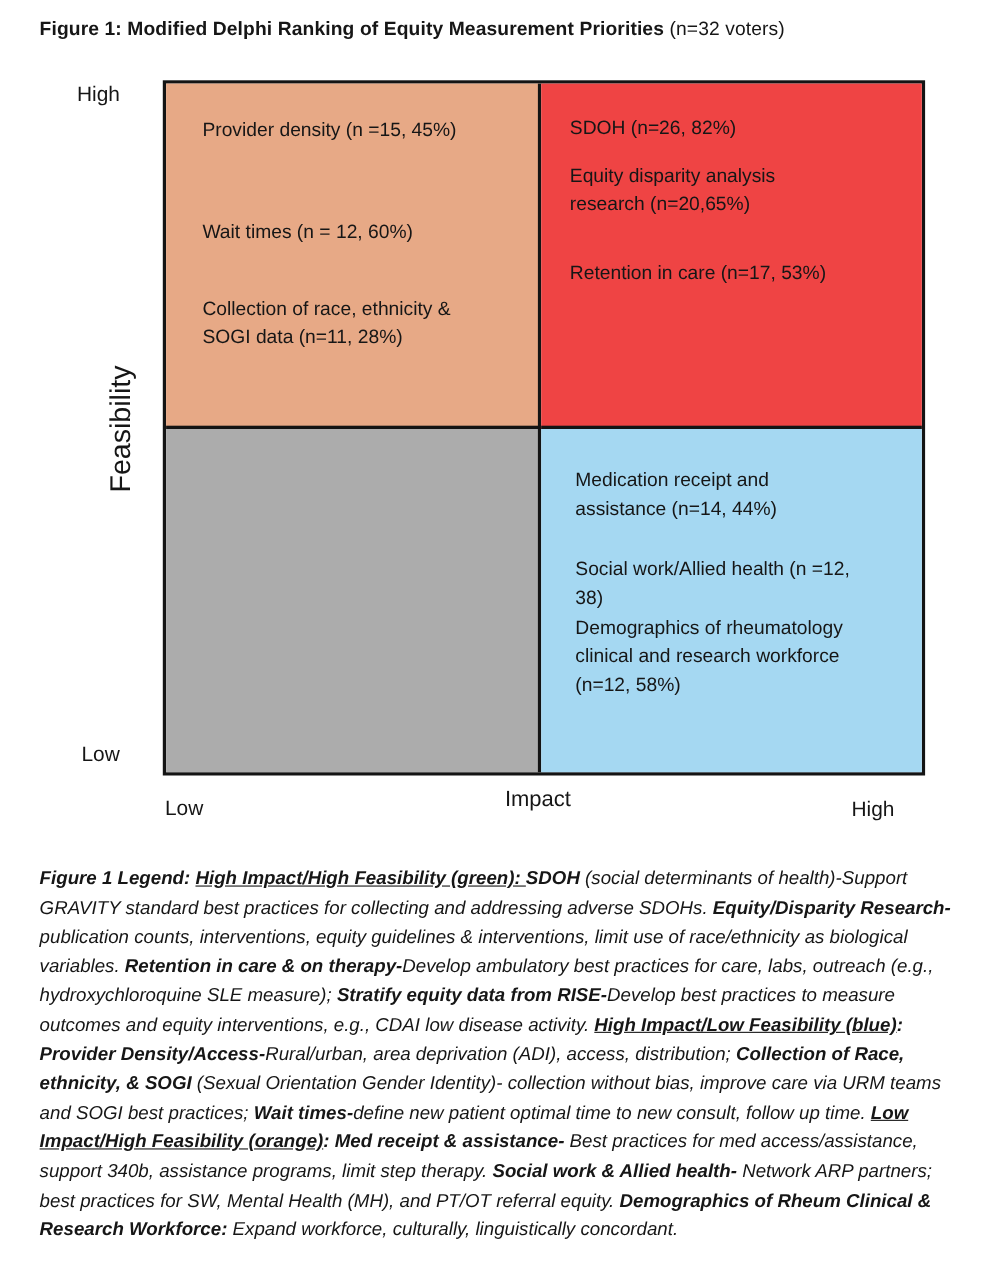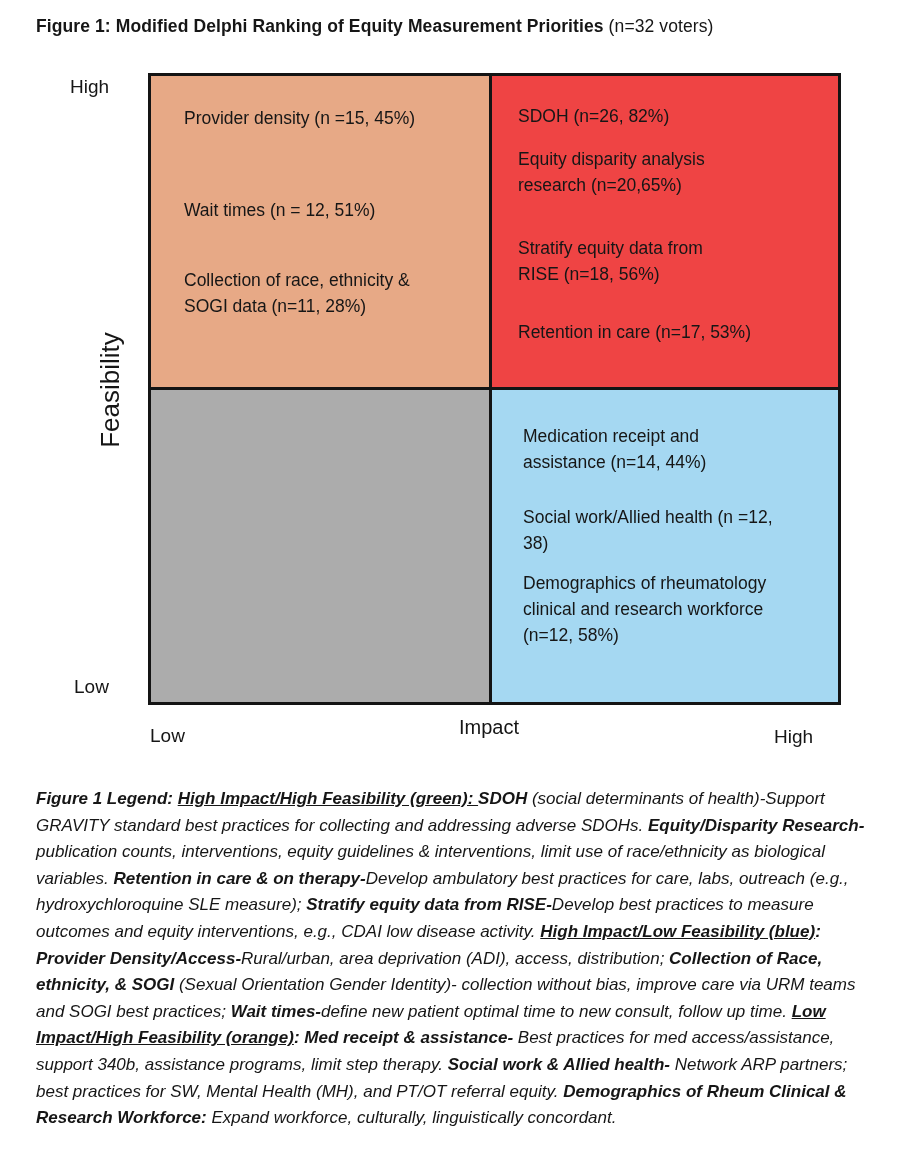--- a/index.html
+++ b/index.html
@@ -20,21 +20,21 @@
   .q-tr{border-bottom:3px solid #141414;padding:27px 6px 0 26px;}
   .q-bl{border-right:3px solid #141414;}
   .q-br{padding:33px 16px 0 31px;}
   .q .item{margin:0;}
   .q-tl .item:nth-child(1){margin-bottom:66px;}
   .q-tl .item:nth-child(2){margin-bottom:44px;}
   .q-tr .item:nth-child(1){margin-bottom:17px;}
   .q-tr .item:nth-child(2){margin-bottom:37px;}
   .q-tr .item:nth-child(3){margin-bottom:32px;}
   .q-br .item:nth-child(1){margin-bottom:29px;}
-  .q-br .item:nth-child(2){margin-bottom:14px;}
+  .q-br .item:nth-child(2){margin-bottom:1px;}
   .q-br .item:nth-child(3){margin-bottom:24px;}
 
   .axis-lab{position:absolute;font-size:19px;}
   .y-high{left:70px;top:76px;}
   .y-low{left:74px;top:676px;}
   .y-title{
     position:absolute;left:110px;top:390px;font-size:26px;
     transform:translate(-50%,-50%) rotate(-90deg);transform-origin:center;white-space:nowrap;
   }
   .x-low{left:150px;top:725px;}
@@ -53,25 +53,24 @@
 
 <div class="fig-title">
   <span class="bold">Figure 1: Modified Delphi Ranking of Equity Measurement Priorities</span><span> (n=32 voters)</span>
 </div>
 
 <div class="axis-lab y-high">High</div>
 <div class="y-title">Feasibility</div>
 <div class="axis-lab y-low">Low</div>
 
 <div class="quad-box">
-  <div class="q q-tl" style="background: rgb(231, 169, 134);"><div class="item">Provider density (n =15, 45%)</div><div class="item">Wait times (n = 12, 51%)</div><div class="item">Collection of race, ethnicity &amp;
+  <div class="q q-tl" style="background: rgb(231, 169, 134);"><div class="item">Provider density (n =15, 45%)</div><div class="item">Wait times (n = 12, 60%)</div><div class="item">Collection of race, ethnicity &amp;
 SOGI  data (n=11, 28%)</div></div>
   <div class="q q-tr" style="background: #ef4444;"><div class="item">SDOH (n=26, 82%)</div><div class="item">Equity disparity analysis
-research (n=20,65%)</div><div class="item">Stratify equity data from
-RISE (n=18, 56%)</div><div class="item">Retention in care (n=17, 53%)</div></div>
+research (n=20,65%)</div><div class="item">Retention in care (n=17, 53%)</div></div>
   <div class="q q-bl" style="background: rgb(172, 172, 172);"></div>
   <div class="q q-br" style="background: rgb(165, 216, 242);"><div class="item">Medication receipt and
 assistance (n=14, 44%)</div><div class="item">Social work/Allied health (n =12,
 38)</div><div class="item">Demographics of rheumatology
 clinical and research workforce
 (n=12, 58%)</div></div>
 </div>
 
 <div class="axis-lab x-low">Low</div>
 <div class="x-title">Impact</div>

